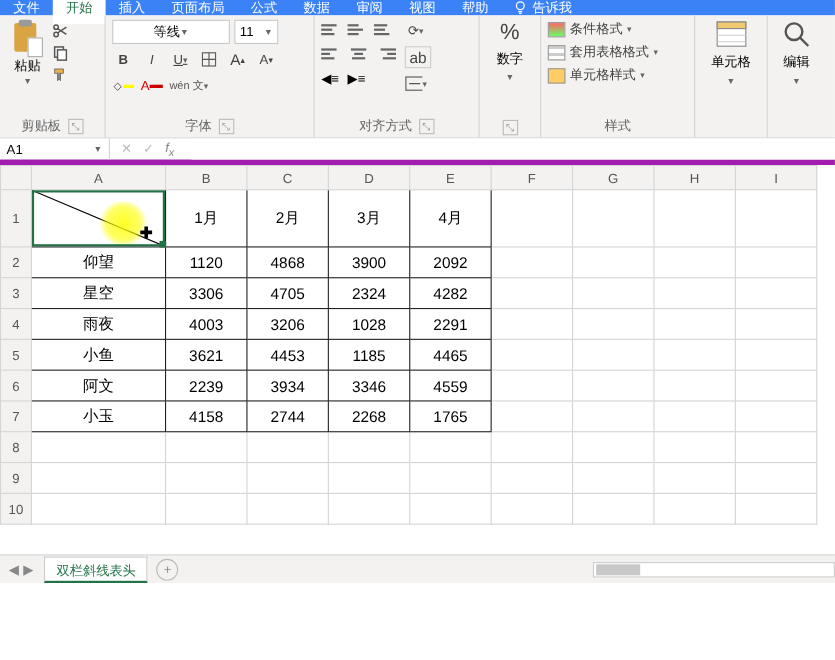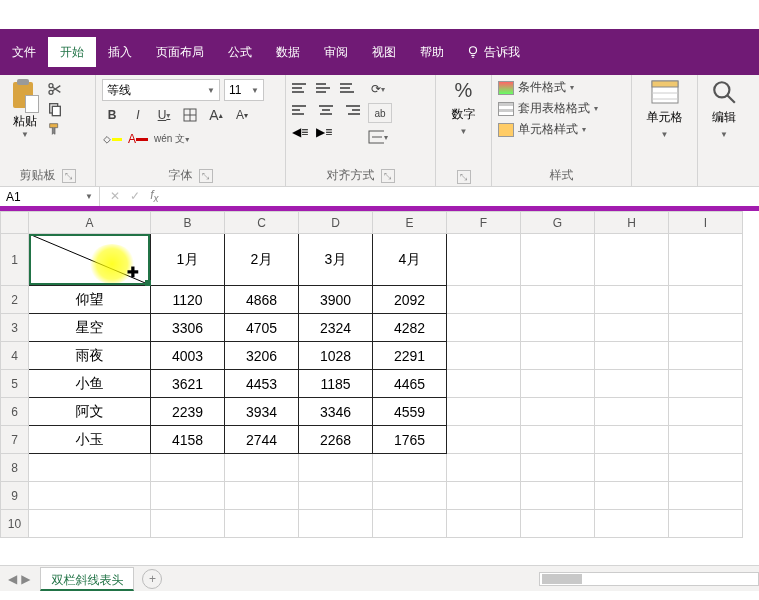--- a/index.html
+++ b/index.html
@@ -1,38 +1,38 @@
 <!DOCTYPE html>
 <html><head>
 <meta charset="utf-8">
 <style>
 * { box-sizing: border-box; margin: 0; padding: 0; font-family: "Microsoft YaHei", "等线", Arial, sans-serif; }
 body { width: 759px; height: 600px; background: #fff; overflow: hidden; font-size: 12px; }
 
-.ribbon-tabs { background: #701a75; display:flex; align-items:center; height:46px; color:#fff;margin-top:29px; }
+.ribbon-tabs { background: #3b82f6; display:flex; align-items:center; height:14px; color:#fff; }
 .ribbon-tab { padding:0 12px; height:30px; line-height:30px; cursor:pointer; }
 .ribbon-tab.active { background:#fff; color:#217346; }
 .tellme { display:flex; align-items:center; gap:4px; padding:0 10px; }
 
 .ribbon-body { background:#f3f2f1; border-bottom:1px solid #d4d4d4; display:flex; height:112px; }
 .group { border-right:1px solid #d4d4d4; display:flex; flex-direction:column; justify-content:space-between; padding:4px 6px 2px 6px; }
 .group-label { text-align:center; color:#666; font-size:12px; padding-top:2px; display:flex; justify-content:center; align-items:center; gap:6px; }
 .dlg { width:14px; height:14px; border:1px solid #bbb; font-size:9px; line-height:12px; text-align:center; color:#888; }
 
 .clip-top { display:flex; align-items:flex-start; gap:2px; }
 .paste-big { display:flex; flex-direction:column; align-items:center; width:38px; }
 .paste-icon { width:28px; height:34px; position:relative; }
 .paste-board { position:absolute; left:2px; top:3px; width:20px; height:26px; background:#d9a441; border-radius:2px; }
 .paste-clip { position:absolute; left:6px; top:0; width:12px; height:6px; background:#9a9a9a; border-radius:2px; }
 .paste-sheet { position:absolute; right:0; bottom:0; width:14px; height:18px; background:#fff; border:1px solid #aaa; }
 .mini-col { display:flex; flex-direction:column; gap:4px; padding-top:2px; }
 .mini-icon { width:18px; height:16px; display:flex; align-items:center; justify-content:center; }
 
 .font-row1 { display:flex; gap:4px; align-items:center; margin-bottom:4px; }
-.font-name { width:118px; height:22px; border:1px solid #c8c8c8; background:#fff; padding:0 4px; display:flex; align-items:center; justify-content:space-between; }
+.font-name { width:107px; height:22px; border:1px solid #c8c8c8; background:#fff; padding:0 4px; display:flex; align-items:center; justify-content:center; }
 .font-size { width:40px; height:22px; border:1px solid #c8c8c8; background:#fff; padding:0 4px; display:flex; align-items:center; justify-content:space-between; }
 .dd { font-size:8px; color:#666; }
 .font-row2, .font-row3 { display:flex; gap:6px; align-items:center; margin-bottom:4px; }
 .fbtn { width:20px; height:20px; display:flex; align-items:center; justify-content:center; color:#444; }
 .fbtn.b { font-weight:bold; }
 .fbtn.i { font-style:italic; }
 .fbtn.u { text-decoration:underline; }
 .fbtn.big { font-size:14px; }
 .fbtn .bar { display:block; width:14px; height:3px; margin-top:1px; }
 
@@ -233,21 +233,21 @@
               <span class="aln" style="width:12px;margin-left:auto"></span>
             </div>
         </div>
         <div style="display:flex;gap:4px">
           <div class="abtn">◀≡</div>
           <div class="abtn">▶≡</div>
         </div>
       </div>
       <div class="align-col">
         <div class="fbtn">⟳<span class="dd">▾</span></div>
-        <div class="fbtn" style="border:1px solid #ccc;width:24px;font-size:10px">ab</div>
+        <div class="fbtn" style="border:1px solid #ccc;width:24px;font-size:14px">ab</div>
         <div class="fbtn">
             <svg width="18" height="14">
               <rect x="1" y="1" width="16" height="12" fill="none" stroke="#555"></rect>
               <line x1="4" y1="7" x2="14" y2="7" stroke="#555"></line>
             </svg>
             <span class="dd">▾</span>
           </div>
       </div>
     </div>
     <div class="group-label">

